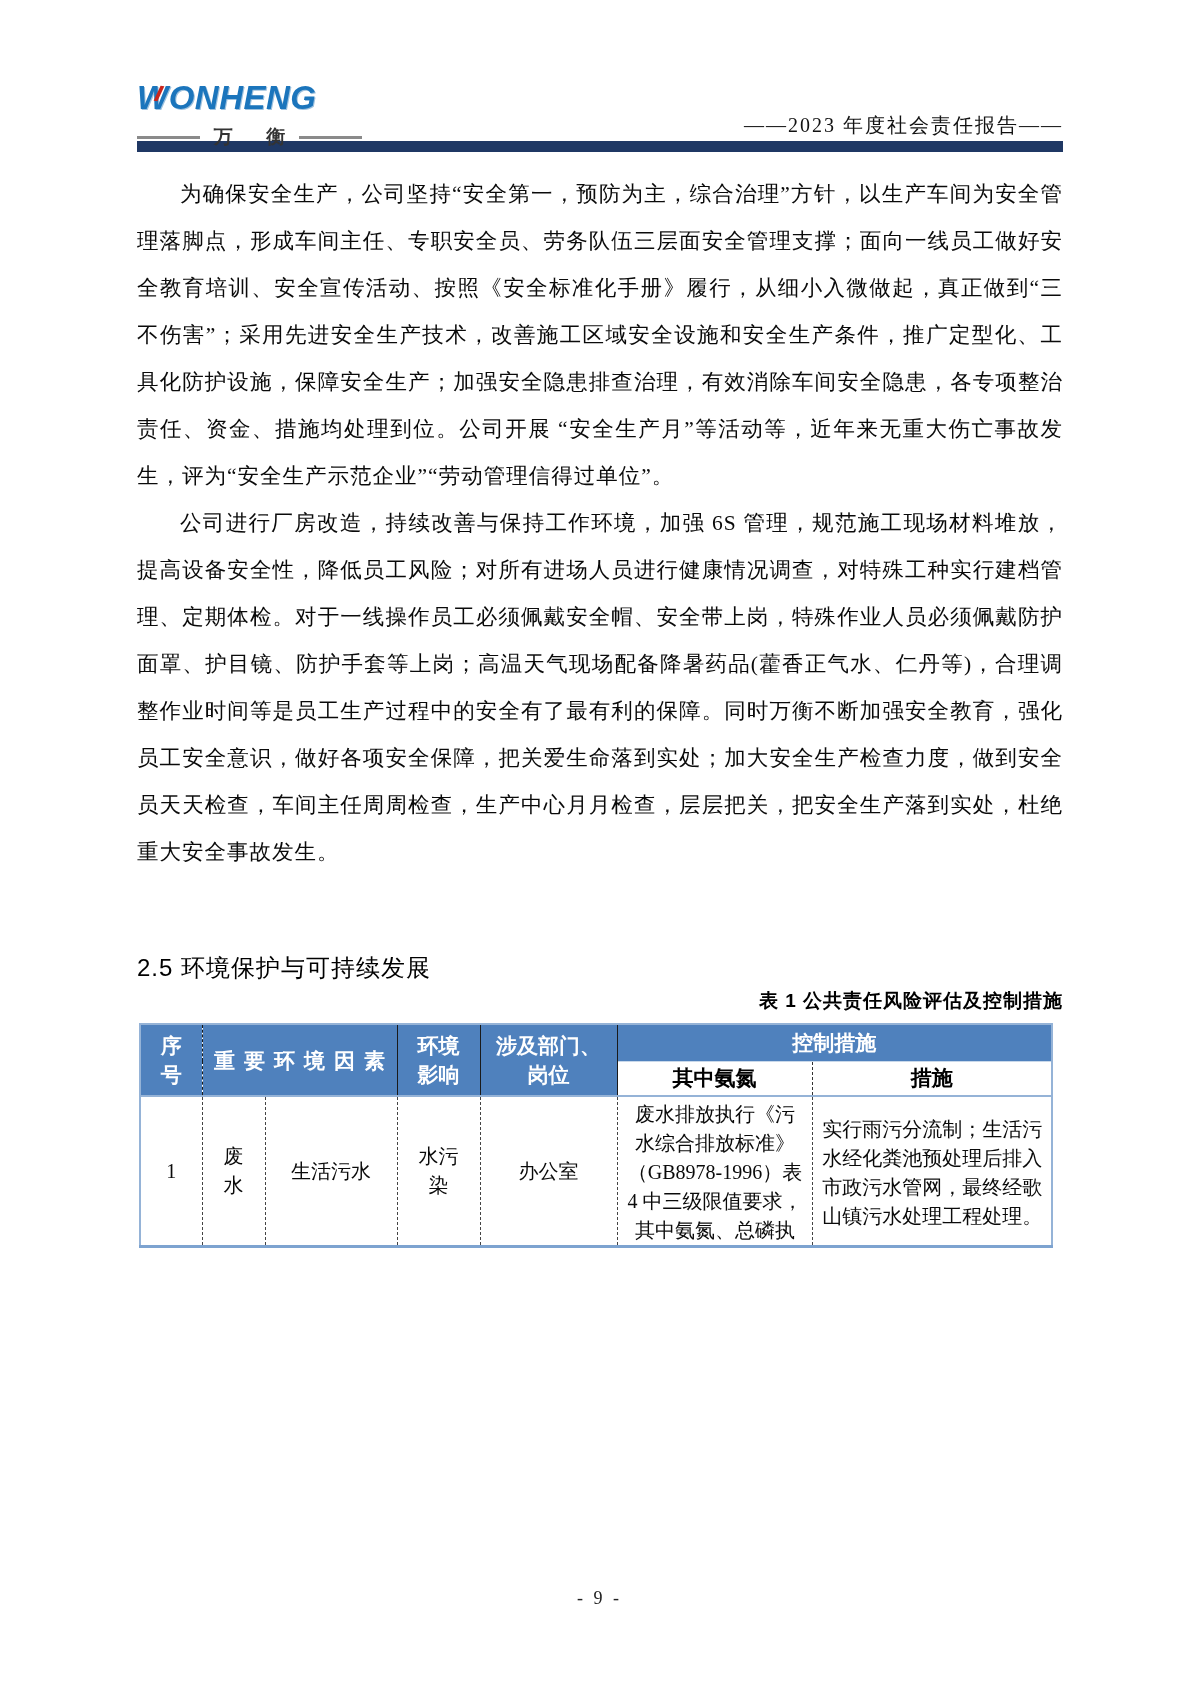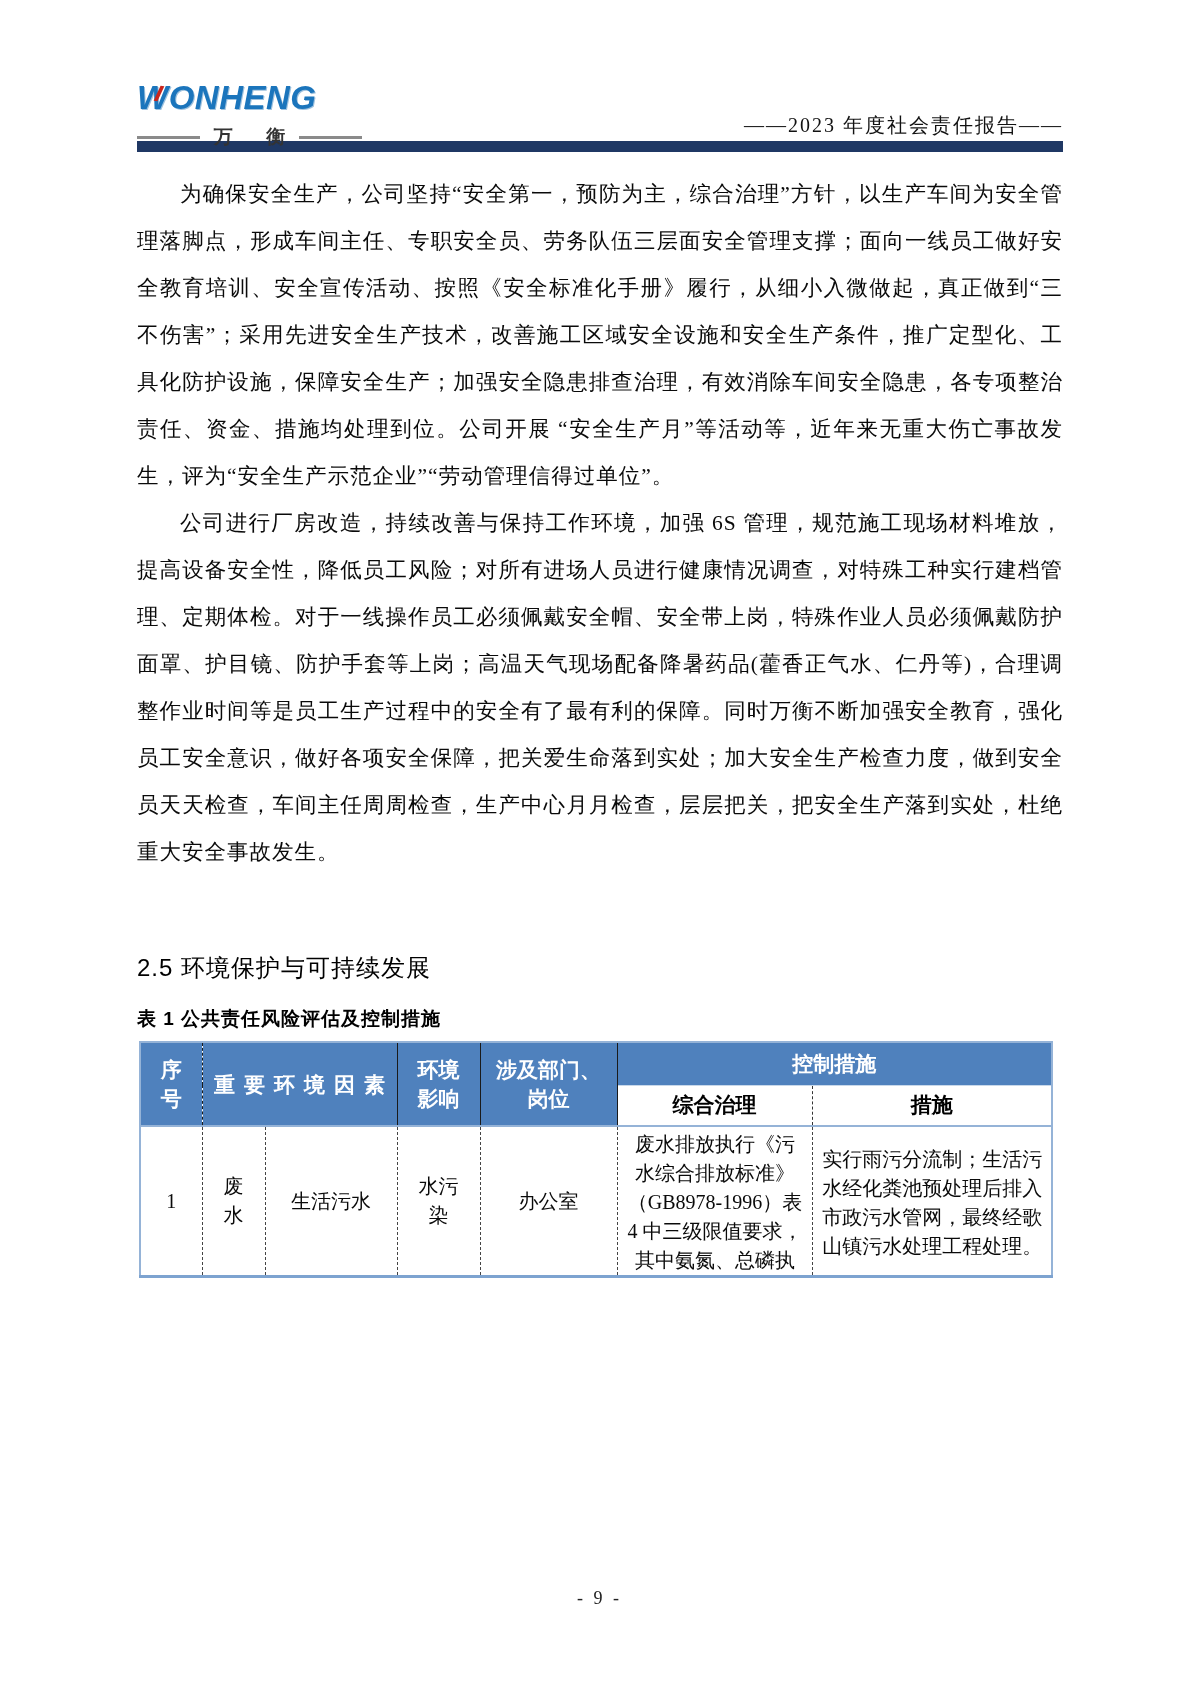--- a/index.html
+++ b/index.html
@@ -46,21 +46,21 @@
   .para.first { margin-top:19px; }
   .section-heading {
     margin-top:76px;
     font-family:"Liberation Sans","DejaVu Sans",sans-serif;
     font-weight:normal; font-size:24px; color:#000; letter-spacing:1px;
   }
   .para.after-heading { margin-top:48px; }
 
   
   .table-caption {
-    margin-top:22px; text-align:left;
+    margin-top:4px; text-align:right;
     font-family:"Liberation Sans","DejaVu Sans",sans-serif;
     font-weight:bold; font-size:19px; letter-spacing:1px;
   }
   table.risk {
     margin-top:9px; margin-left:2px;
     border-collapse:collapse; table-layout:fixed; width:912px;
     border:2px solid #95b3d7;
     border-bottom:3px solid #7da3d0;
   }
   table.risk th, table.risk td { overflow:hidden; }
@@ -69,21 +69,21 @@
     font-family:"Liberation Sans","DejaVu Sans",sans-serif;
     font-weight:bold; font-size:21px; line-height:29px;
     text-align:center; vertical-align:middle;
     border-right:1px solid #1a1a1a;
     border-bottom:2px solid #95b3d7;
   }
   th.bluehead.dash-r { border-right:1px dashed #1a1a1a; }
   th.bluehead.spread { letter-spacing:9px; text-indent:9px; }
   th.bluehead.wrap-seq   { padding:1px 12px; }
   th.bluehead.wrap-imp   { padding:0 12px; }
-  th.bluehead.wrap-dept  { padding:12px 6px;margin-left:24px; }
+  th.bluehead.wrap-dept  { padding:6px 6px;margin-left:24px; }
   th.control { border-right:none; height:37px; border-bottom:1px solid #c8d8ea; }
   th.subhead {
     background:#ffffff; color:#000;
     font-family:"Liberation Sans","DejaVu Sans",sans-serif;
     font-weight:bold; font-size:21px; height:35px;
     text-align:center; vertical-align:middle;
     border-bottom:2px solid #95b3d7;
   }
   th.subhead.dash-r { border-right:1px dashed #333; }
   tr.body-row { height:141px; }
@@ -147,21 +147,21 @@
       </colgroup>
       <thead>
         <tr>
           <th rowspan="2" class="bluehead dash-r wrap-seq">序号</th>
           <th rowspan="2" colspan="2" class="bluehead spread">重要环境因素</th>
           <th rowspan="2" class="bluehead wrap-imp">环境影响</th>
           <th rowspan="2" class="bluehead wrap-dept">涉及部门、岗位</th>
           <th colspan="2" class="bluehead control">控制措施</th>
         </tr>
         <tr>
-          <th class="subhead dash-r">综合治理</th>
+          <th class="subhead dash-r">其中氨氮</th>
           <th class="subhead measure-sub">措施</th>
         </tr>
       </thead>
       <tbody>
         <tr class="body-row">
           <td>1</td>
           <td class="narrow-a">废水</td>
           <td>生活污水</td>
           <td class="narrow-b">水污染</td>
           <td>办公室</td>

